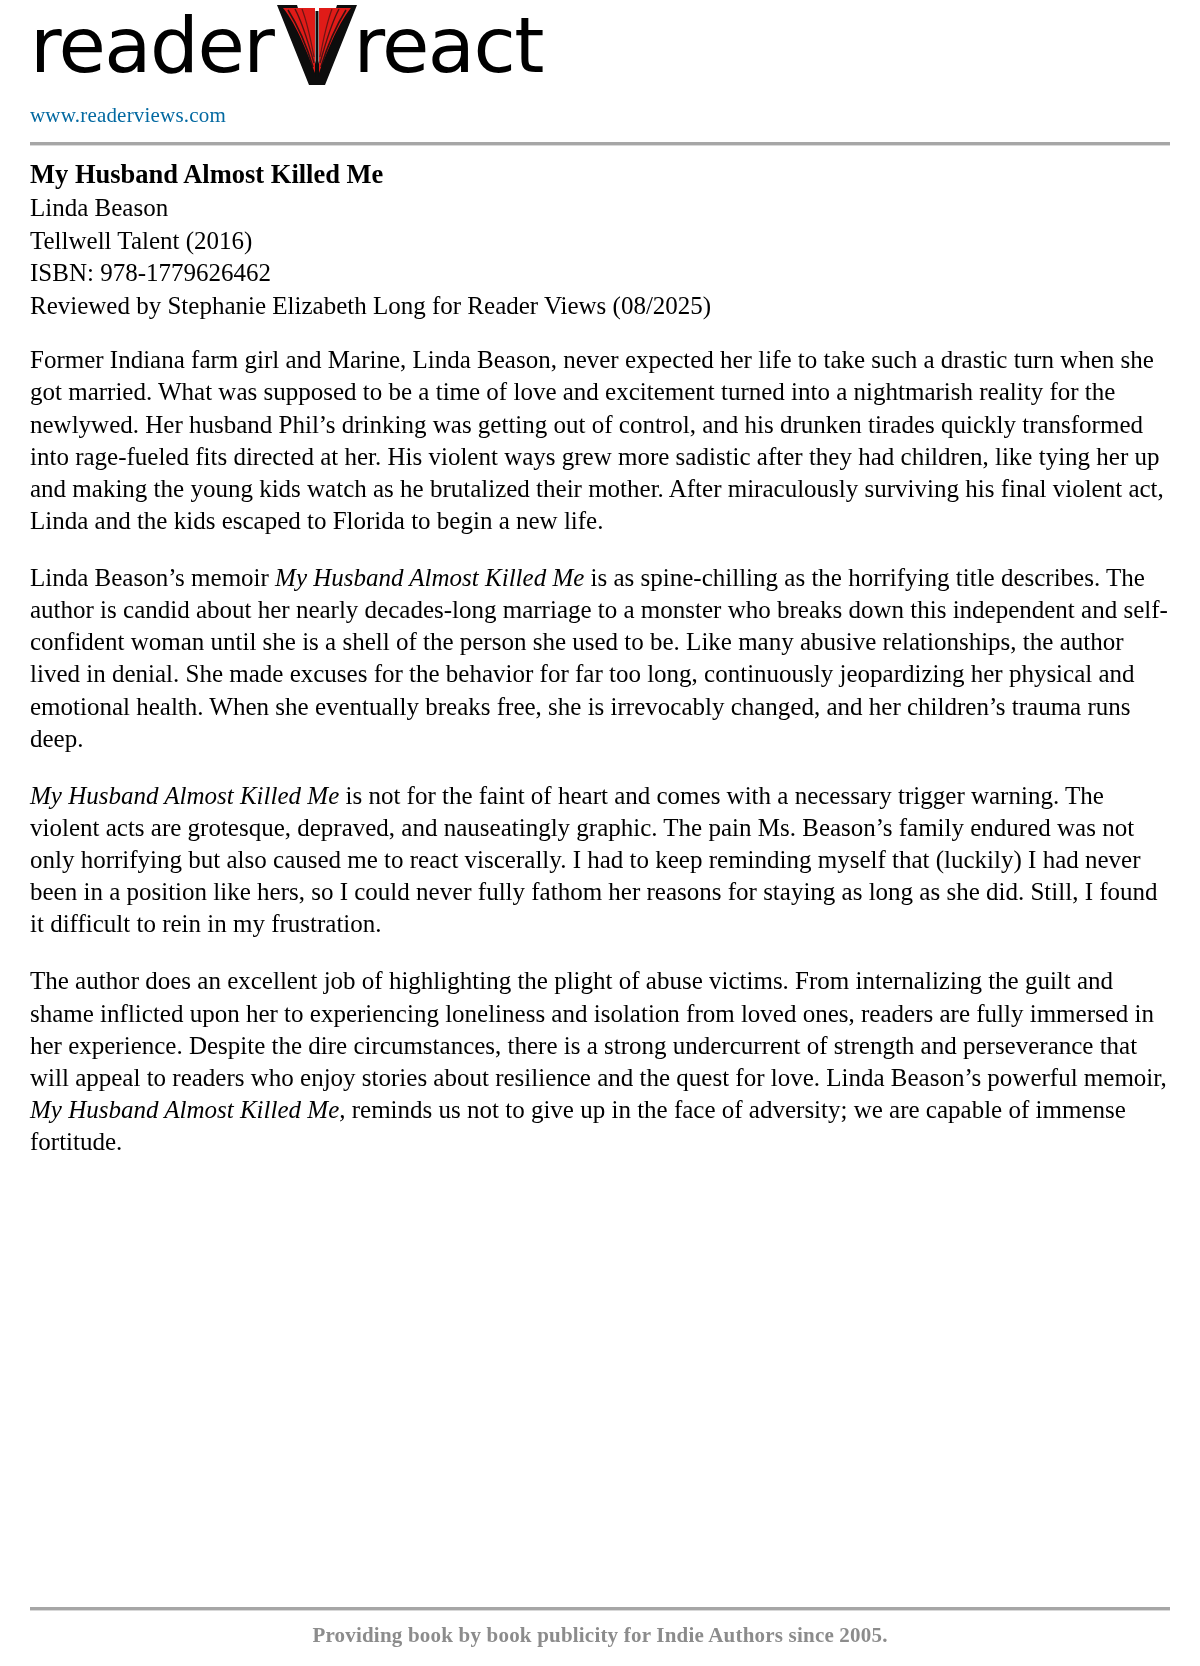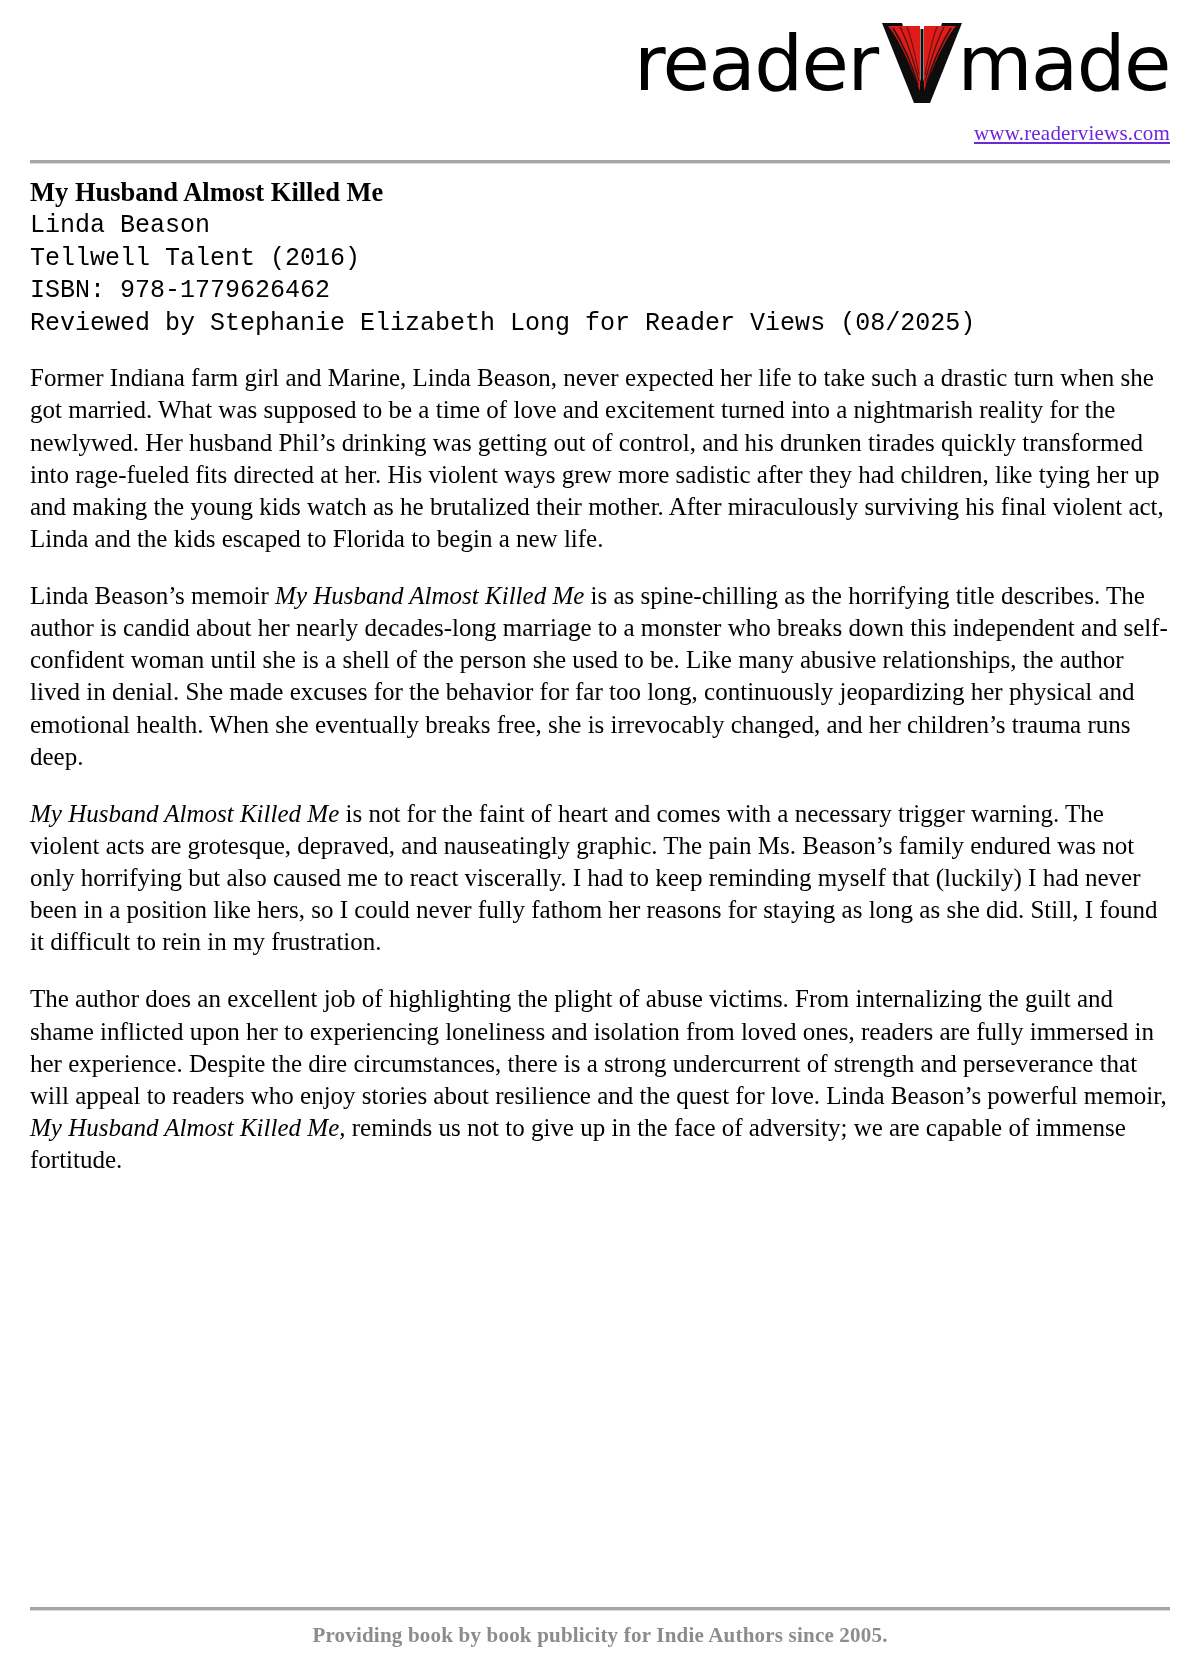--- a/index.html
+++ b/index.html
@@ -18,22 +18,21 @@
   .page {
     width: 1200px;
     height: 1666px;
     position: relative;
     box-sizing: border-box;
     padding: 0 30px;
   }
 
   
   .masthead {
-    text-align: right;
-    padding-top: 18px;
+    text-align: left;
   }
   .logo-wrap {
     display: inline-flex;
     align-items: center;
     justify-content: center;
     line-height: 1;
     white-space: nowrap;
   }
   .logo-word {
     font-family: "DejaVu Sans", "Liberation Sans", sans-serif;
@@ -63,22 +62,21 @@
     color: #808080;
     letter-spacing: 0.2px;
     line-height: 1.45;
   }
   .addr .dia {
     font-size: 16px;
     vertical-align: 2px;
     padding: 0 3px;
   }
   .addr .url {
-    text-decoration: underline;
-    color: #6d28d9;
+    color: #0369a1;
   }
   .rule-top {
     margin-top: 12px;
     border: 0;
     border-top: 3px solid #a6a6a6;
     border-bottom: 1px solid #d9d9d9;
     height: 0;
   }
 
   
@@ -88,21 +86,20 @@
     line-height: 1.30;
   }
   .booktitle {
     font-weight: bold;
     font-size: 26.5px;
     line-height: 1.28;
   }
   .meta-line {
     font-size: 25px;
     line-height: 1.30;
-    font-family: Liberation Mono, monospace;
   }
 
   
   .body-copy {
     margin-top: 22px;
   }
   .body-copy p {
     margin: 0 0 25px 0;
     font-size: 25px;
     line-height: 1.285;
@@ -157,21 +154,21 @@
           <path d="M31 8 C36 21 40 40 43 56" stroke="#111111" stroke-width="1.2" fill="none" opacity=".55"></path>
 
           <path d="M75 9 C65 25 56 46 50 66" stroke="#111111" stroke-width="1.6" fill="none" opacity=".85"></path>
           <path d="M68 8 C60 23 54 44 49 62" stroke="#111111" stroke-width="1.4" fill="none" opacity=".7"></path>
           <path d="M61 8 C56 21 52 40 49 56" stroke="#111111" stroke-width="1.2" fill="none" opacity=".55"></path>
 
           <path d="M46 10 L46 76" stroke="#0d0d0d" stroke-width="3" fill="none"></path>
         </svg>
       </span>
 
-      <span class="logo-word tail">made</span>
+      <span class="logo-word tail">react</span>
     </div>
 
     <div class="addr">
       <div>
         <span class="url">www.readerviews.com</span>
       </div>
     </div>
 
     <hr class="rule-top">
   </div>

